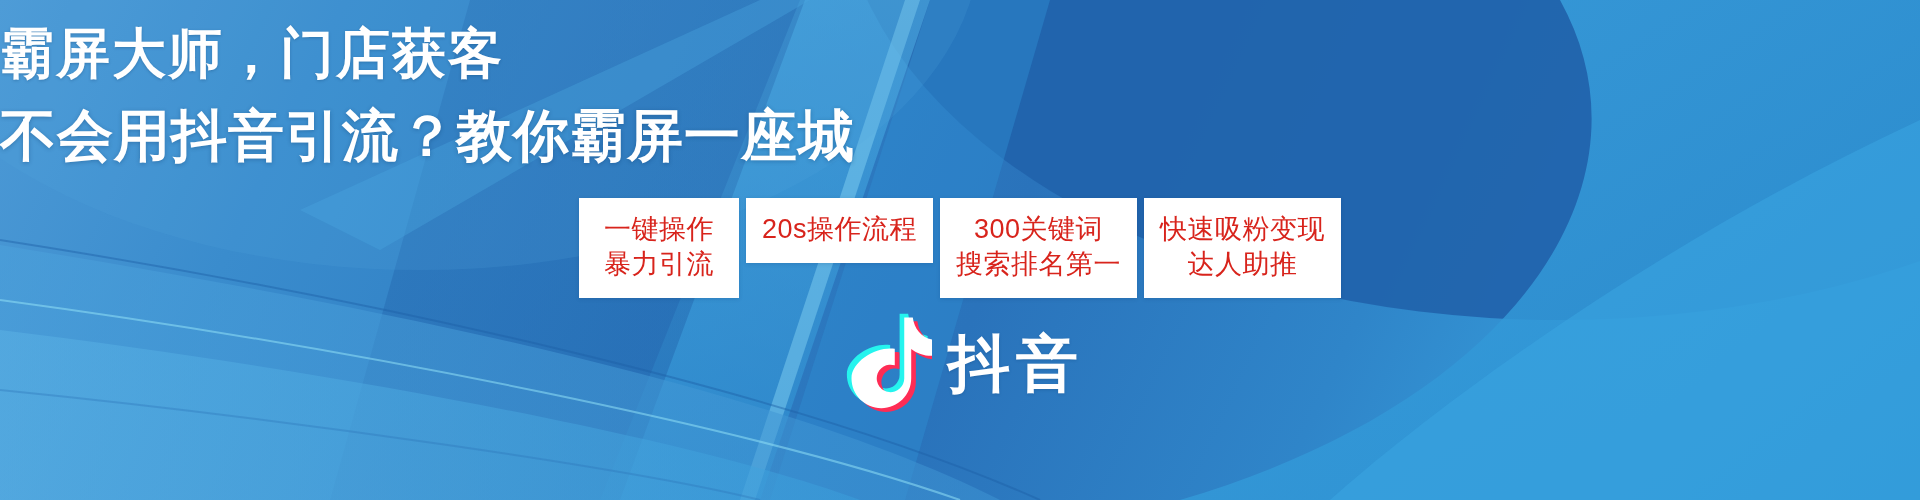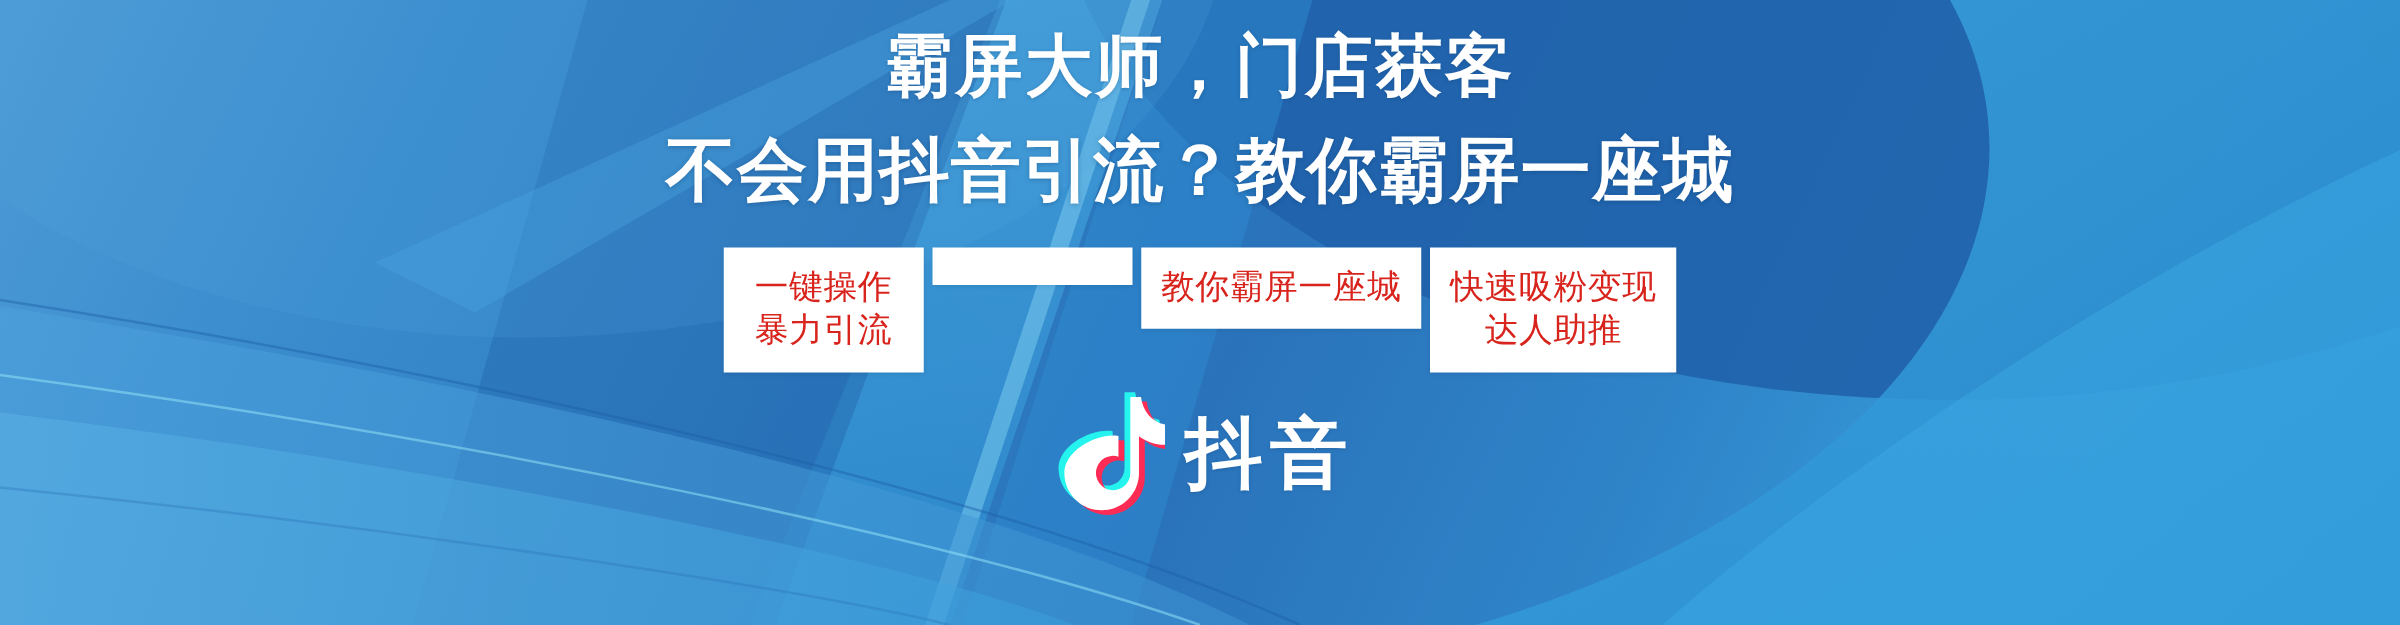--- a/index.html
+++ b/index.html
@@ -26,21 +26,20 @@
        #37a0dd 86%,
        #2f97d6 100%);
   }
   .bg-svg{position:absolute; inset:0; width:1920px; height:500px; display:block;}
 
   
   .headline{
     position:absolute;
     left:0; right:0;
     top:22px;
-    text-align:center;
     z-index:5;
     pointer-events:none;
   }
   .hl-1{
     color:#ffffff;
     font-size:54px;
     line-height:62px;
     font-weight:700;
     letter-spacing:2px;
     text-shadow:0 1px 3px rgba(10,50,95,.28);
@@ -169,24 +168,26 @@
   </div>
 
   <div class="features">
 
     <div class="feature-box">
       <div class="fl">一键操作</div>
       <div class="fl">暴力引流</div>
     </div>
 
     <div class="feature-box">
-    </div>
-
-    <div class="feature-box">
-      <div class="fl">教你霸屏一座城</div>
+      <div class="fl">20s操作流程</div>
+    </div>
+
+    <div class="feature-box">
+      <div class="fl">300关键词</div>
+      <div class="fl">搜索排名第一</div>
     </div>
 
     <div class="feature-box">
       <div class="fl">快速吸粉变现</div>
       <div class="fl">达人助推</div>
     </div>
 
   </div>
 
   <div class="logo-lockup">

